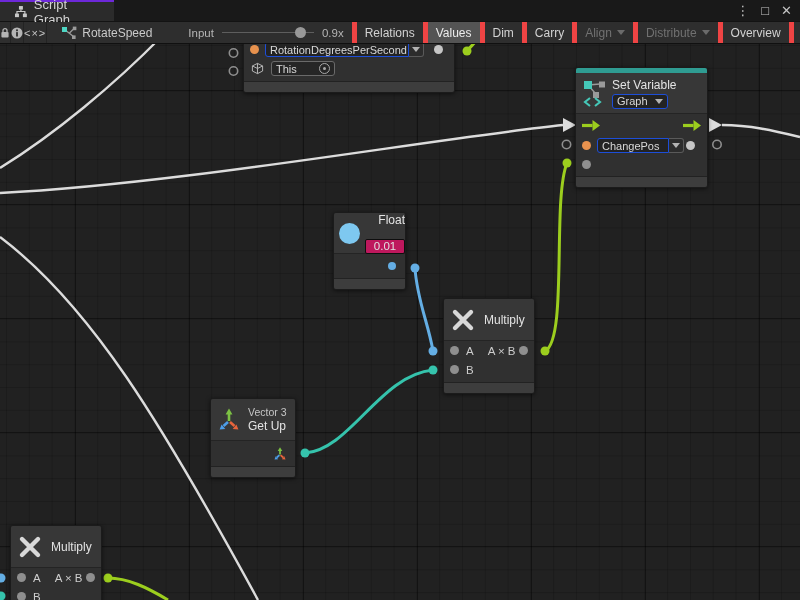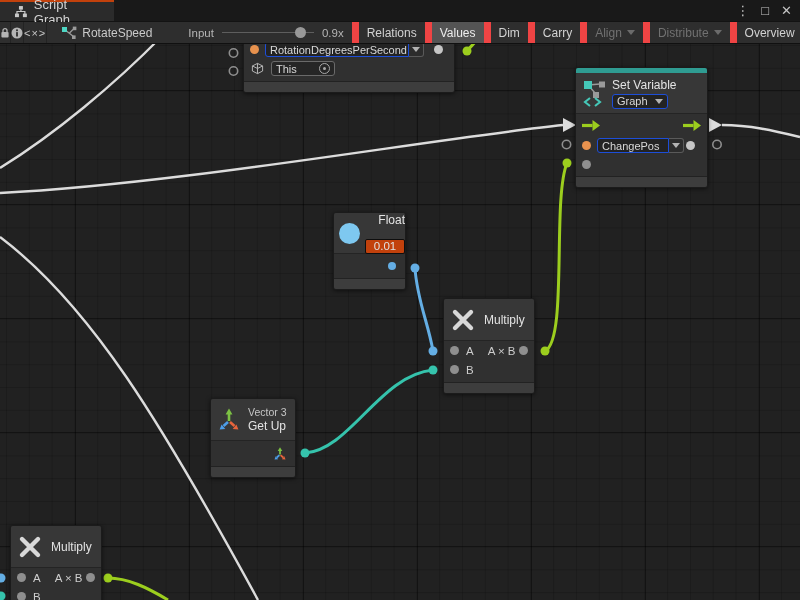--- a/index.html
+++ b/index.html
@@ -2,28 +2,28 @@
 <html style="--wire-white: #DCDCDC; --wire-green: #9CCE1E; --wire-blue: #64AEE4; --wire-teal: #35C3AC; --accent-teal: #2F9C92; --port-orange: #E8924E; --float-blue: #7EC8F0; --tab-accent: #3E79BE;"><head>
 <meta charset="utf-8">
 <style>
   * { margin:0; padding:0; box-sizing:border-box; }
   html,body { width:800px; height:600px; overflow:hidden; background:#111; }
   body { font-family:"Liberation Sans", sans-serif; }
   .screen { position:relative; width:800px; height:600px; overflow:hidden; background:#212121; }
 
   
   .tabbar { position:relative; z-index:20; height:22px; background:#191919; display:flex; align-items:stretch; border-bottom:1px solid #131313; }
-  .tab { display:flex; align-items:center; gap:6px; width:114px; padding:0 8px 0 14px; background:#2B2B2B; border-top:2px solid #c2410c; color:#D4D4D4; font-size:13px; }
+  .tab { display:flex; align-items:center; gap:6px; width:114px; padding:0 8px 0 14px; background:#2B2B2B; border-top:2px solid #6d28d9; color:#D4D4D4; font-size:13px; }
   .win-controls { margin-left:auto; display:flex; align-items:center; gap:12px; padding-right:8px; color:#C5C5C5; font-size:13px; }
   .win-controls span { cursor:default; }
 
   
   .toolbar { position:relative; z-index:20; height:22px; background:#2E2E2E; display:flex; align-items:stretch; border-bottom:1px solid #101010; overflow:hidden; }
   .tibtn { display:flex; align-items:center; justify-content:center; border-right:1px solid #232323; }
-  .tbtn { display:flex; align-items:center; gap:5px; padding:0 8px; font-size:12px; color:#D2D2D2; border-left:7px solid #ef4444; white-space:nowrap; }
+  .tbtn { display:flex; align-items:center; gap:5px; padding:0 8px; font-size:12px; color:#D2D2D2; border-left:5px solid #ef4444; white-space:nowrap; }
   .tbtn.active { background:#545454; color:#ECECEC; }
   .tbtn.disabled { color:#717171; }
   .breadcrumb { display:flex; align-items:center; gap:5px; padding:0 10px 0 14px; font-size:12px; color:#CACACA; }
   .zoomwrap { display:flex; align-items:center; gap:8px; padding:0 8px; }
   .zoomlabel { font-size:11.5px; color:#B5B5B5; }
   .slider { position:relative; width:92px; height:10px; }
   .slider .track { position:absolute; left:0; right:0; top:4.5px; height:1px; background:#5E5E5E; }
   .slider .handle { position:absolute; top:-1px; width:11px; height:11px; margin-left:-5px; border-radius:50%; background:#989898; }
   .zoomval { font-size:11.5px; color:#B5B5B5; }
   .caret { width:0; height:0; border-left:4px solid transparent; border-right:4px solid transparent; border-top:5px solid #B3B3B3; }
@@ -88,21 +88,21 @@
   #node-setvar .accent { height:5px; background:var(--accent-teal,#2F9C92); border-radius:2px 2px 0 0; }
   #node-setvar .node-header { padding:4px 6px; gap:4px; height:41px; }
   #node-setvar .hcol { display:flex; flex-direction:column; gap:2px; }
   #node-setvar .flowrow { height:22px; padding:0 6px; }
   #node-setvar .prow.vals { height:19px; padding:0 6px; }
   #node-setvar .prow.grayrow { height:18px; padding:0 6px; }
   
   #node-float { left:333px; top:168px; width:73px; }
   #node-float .node-header { padding:5px 5px; gap:5px; height:41px; }
   #node-float .fcol { display:flex; flex-direction:column; align-items:flex-end; gap:12px; flex:1; }
-  #node-float .valbox { width:40px; height:15px; background:#c2410c; border:1px solid #0E0E0E; border-radius:2px; font-size:11.5px; color:#E0E0E0; display:flex; align-items:center; justify-content:center; }
+  #node-float .valbox { width:40px; height:15px; background:#be185d; border:1px solid #0E0E0E; border-radius:2px; font-size:11.5px; color:#E0E0E0; display:flex; align-items:center; justify-content:center; }
   #node-float .brow { height:24px; display:flex; align-items:center; justify-content:flex-end; padding-right:9px; }
   .fcircle { width:21px; height:21px; border-radius:50%; background:var(--float-blue,#7EC8F0); flex:0 0 auto; }
   
   .mul-header { padding:4px 7px; gap:9px; height:42px; }
   .mul .prow { height:19px; padding:0 6px; gap:0; }
   .mul .plabel.a { margin-left:7px; }
   .mul .plabel.axb { margin-left:14px; }
   #node-mul1 { left:443px; top:254px; width:92px; }
   #node-mul2 { left:10px;  top:481px; width:92px; }
   

